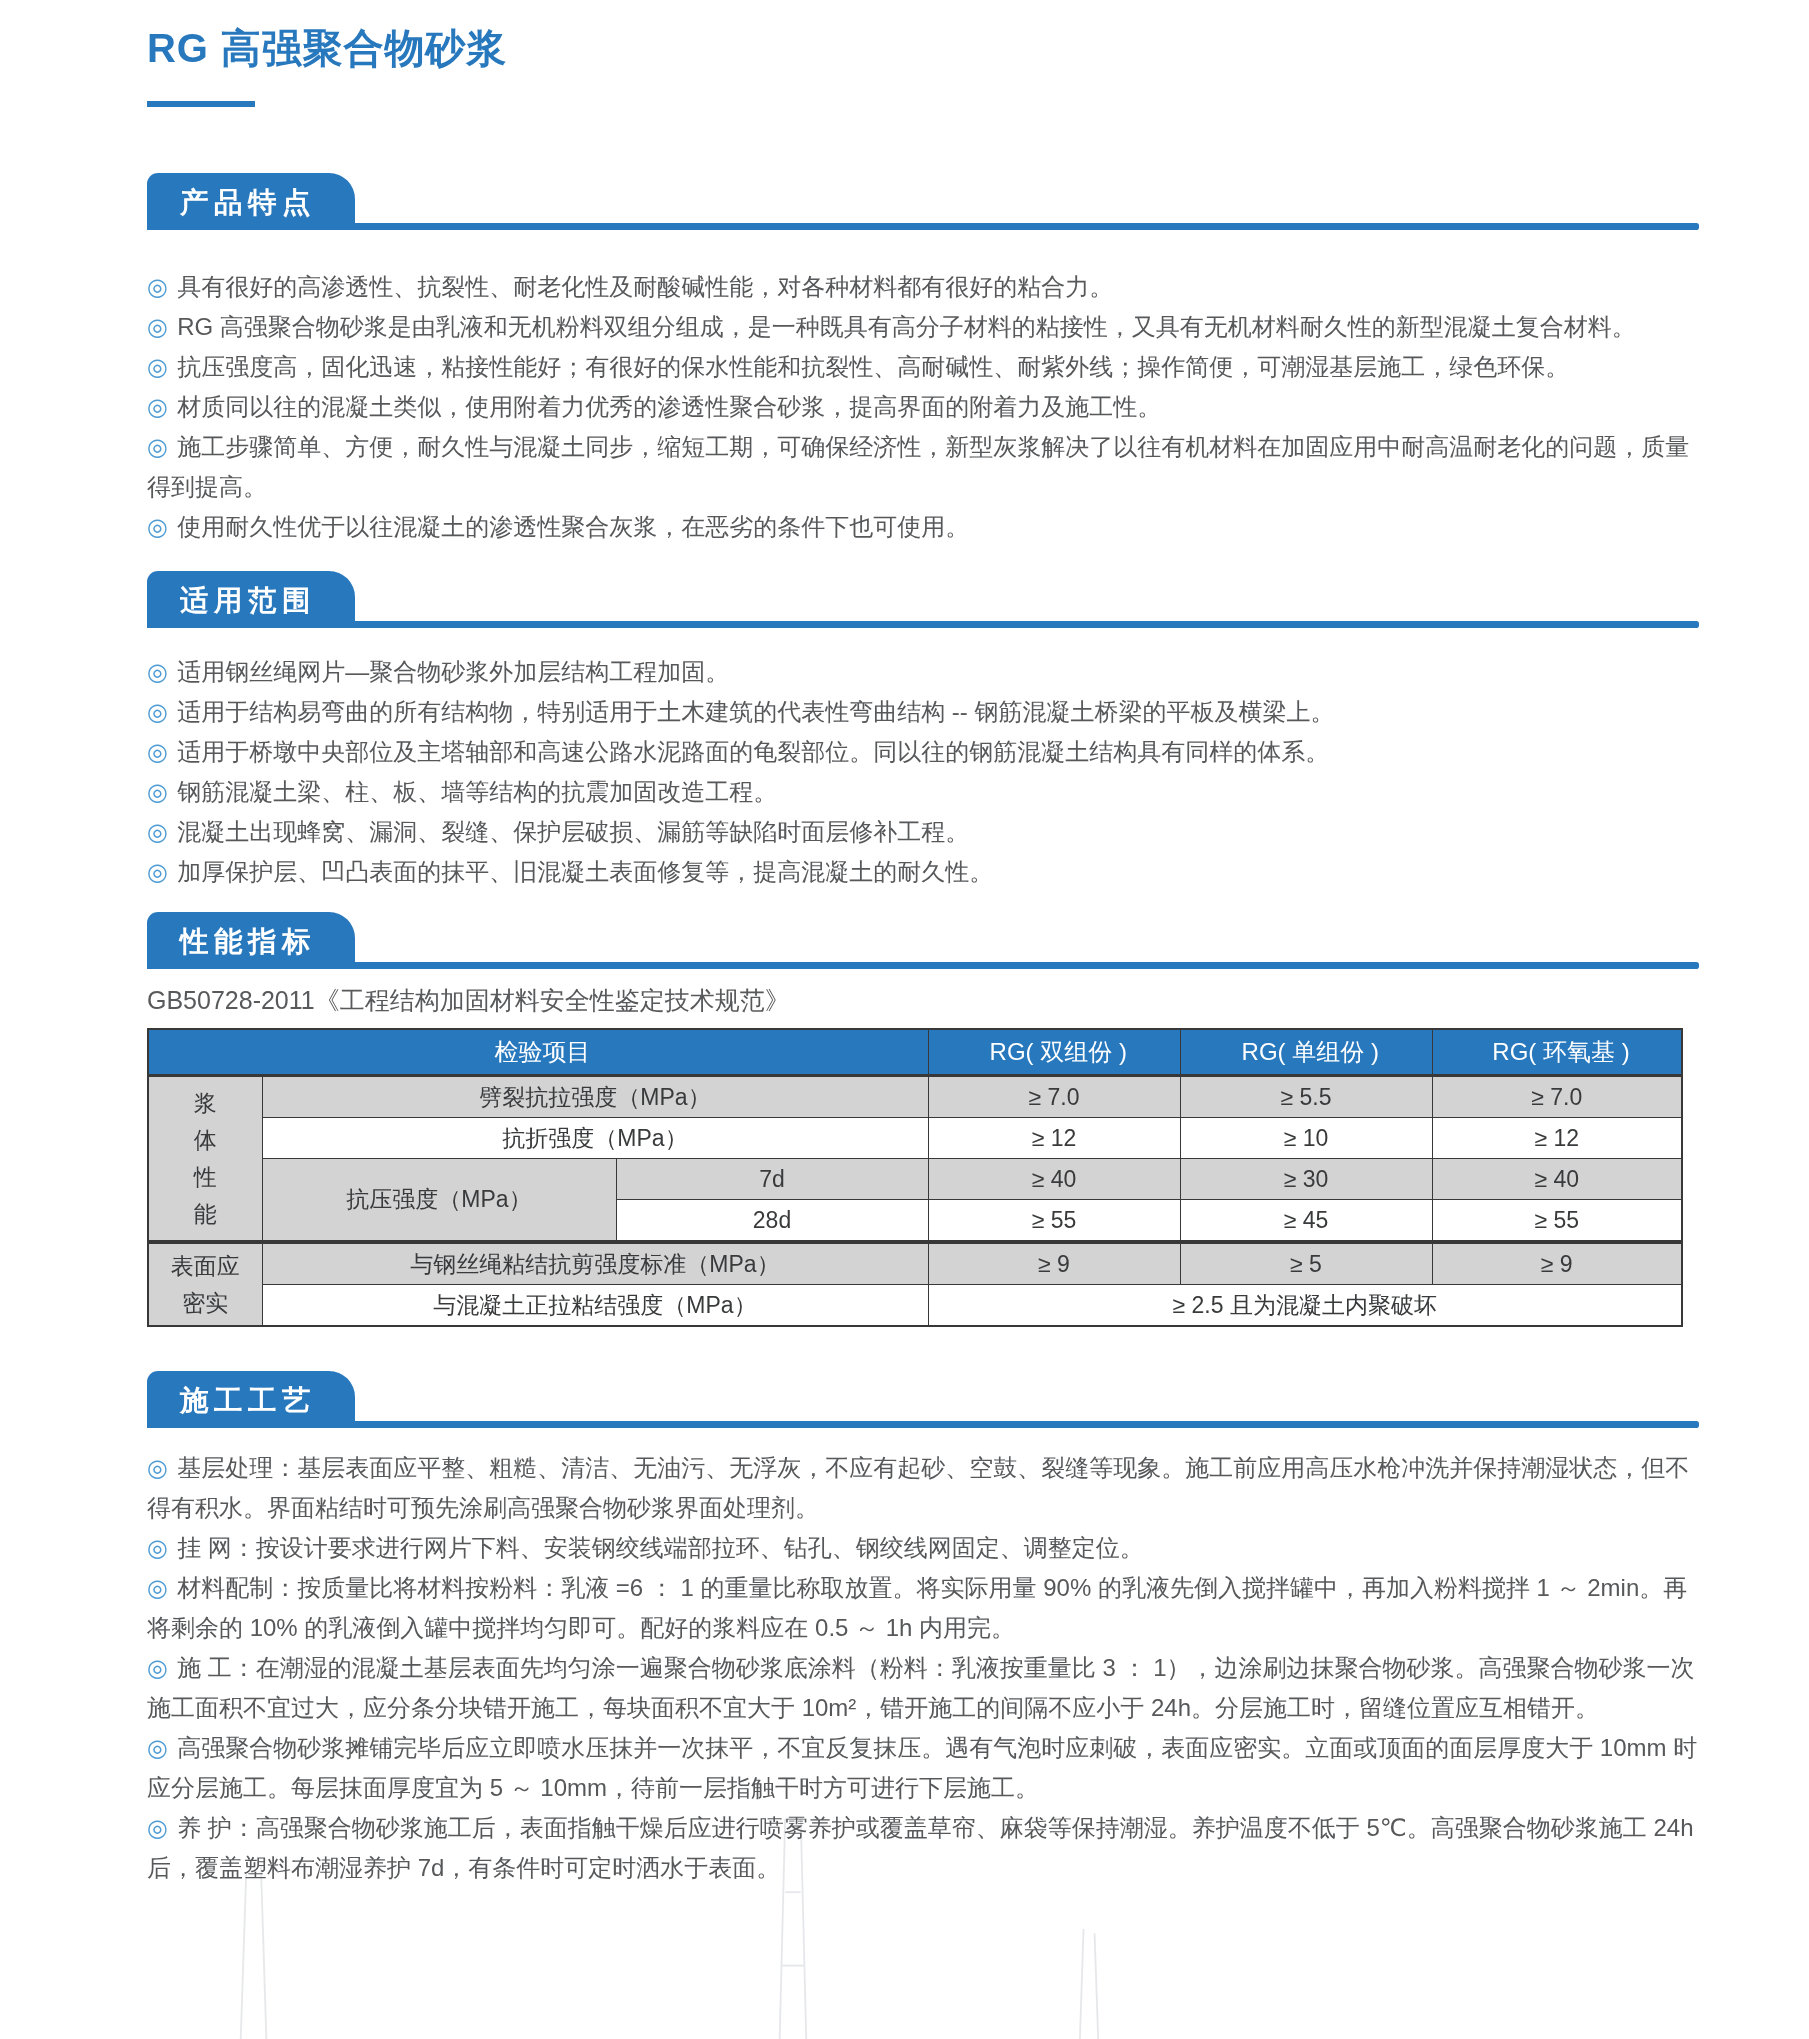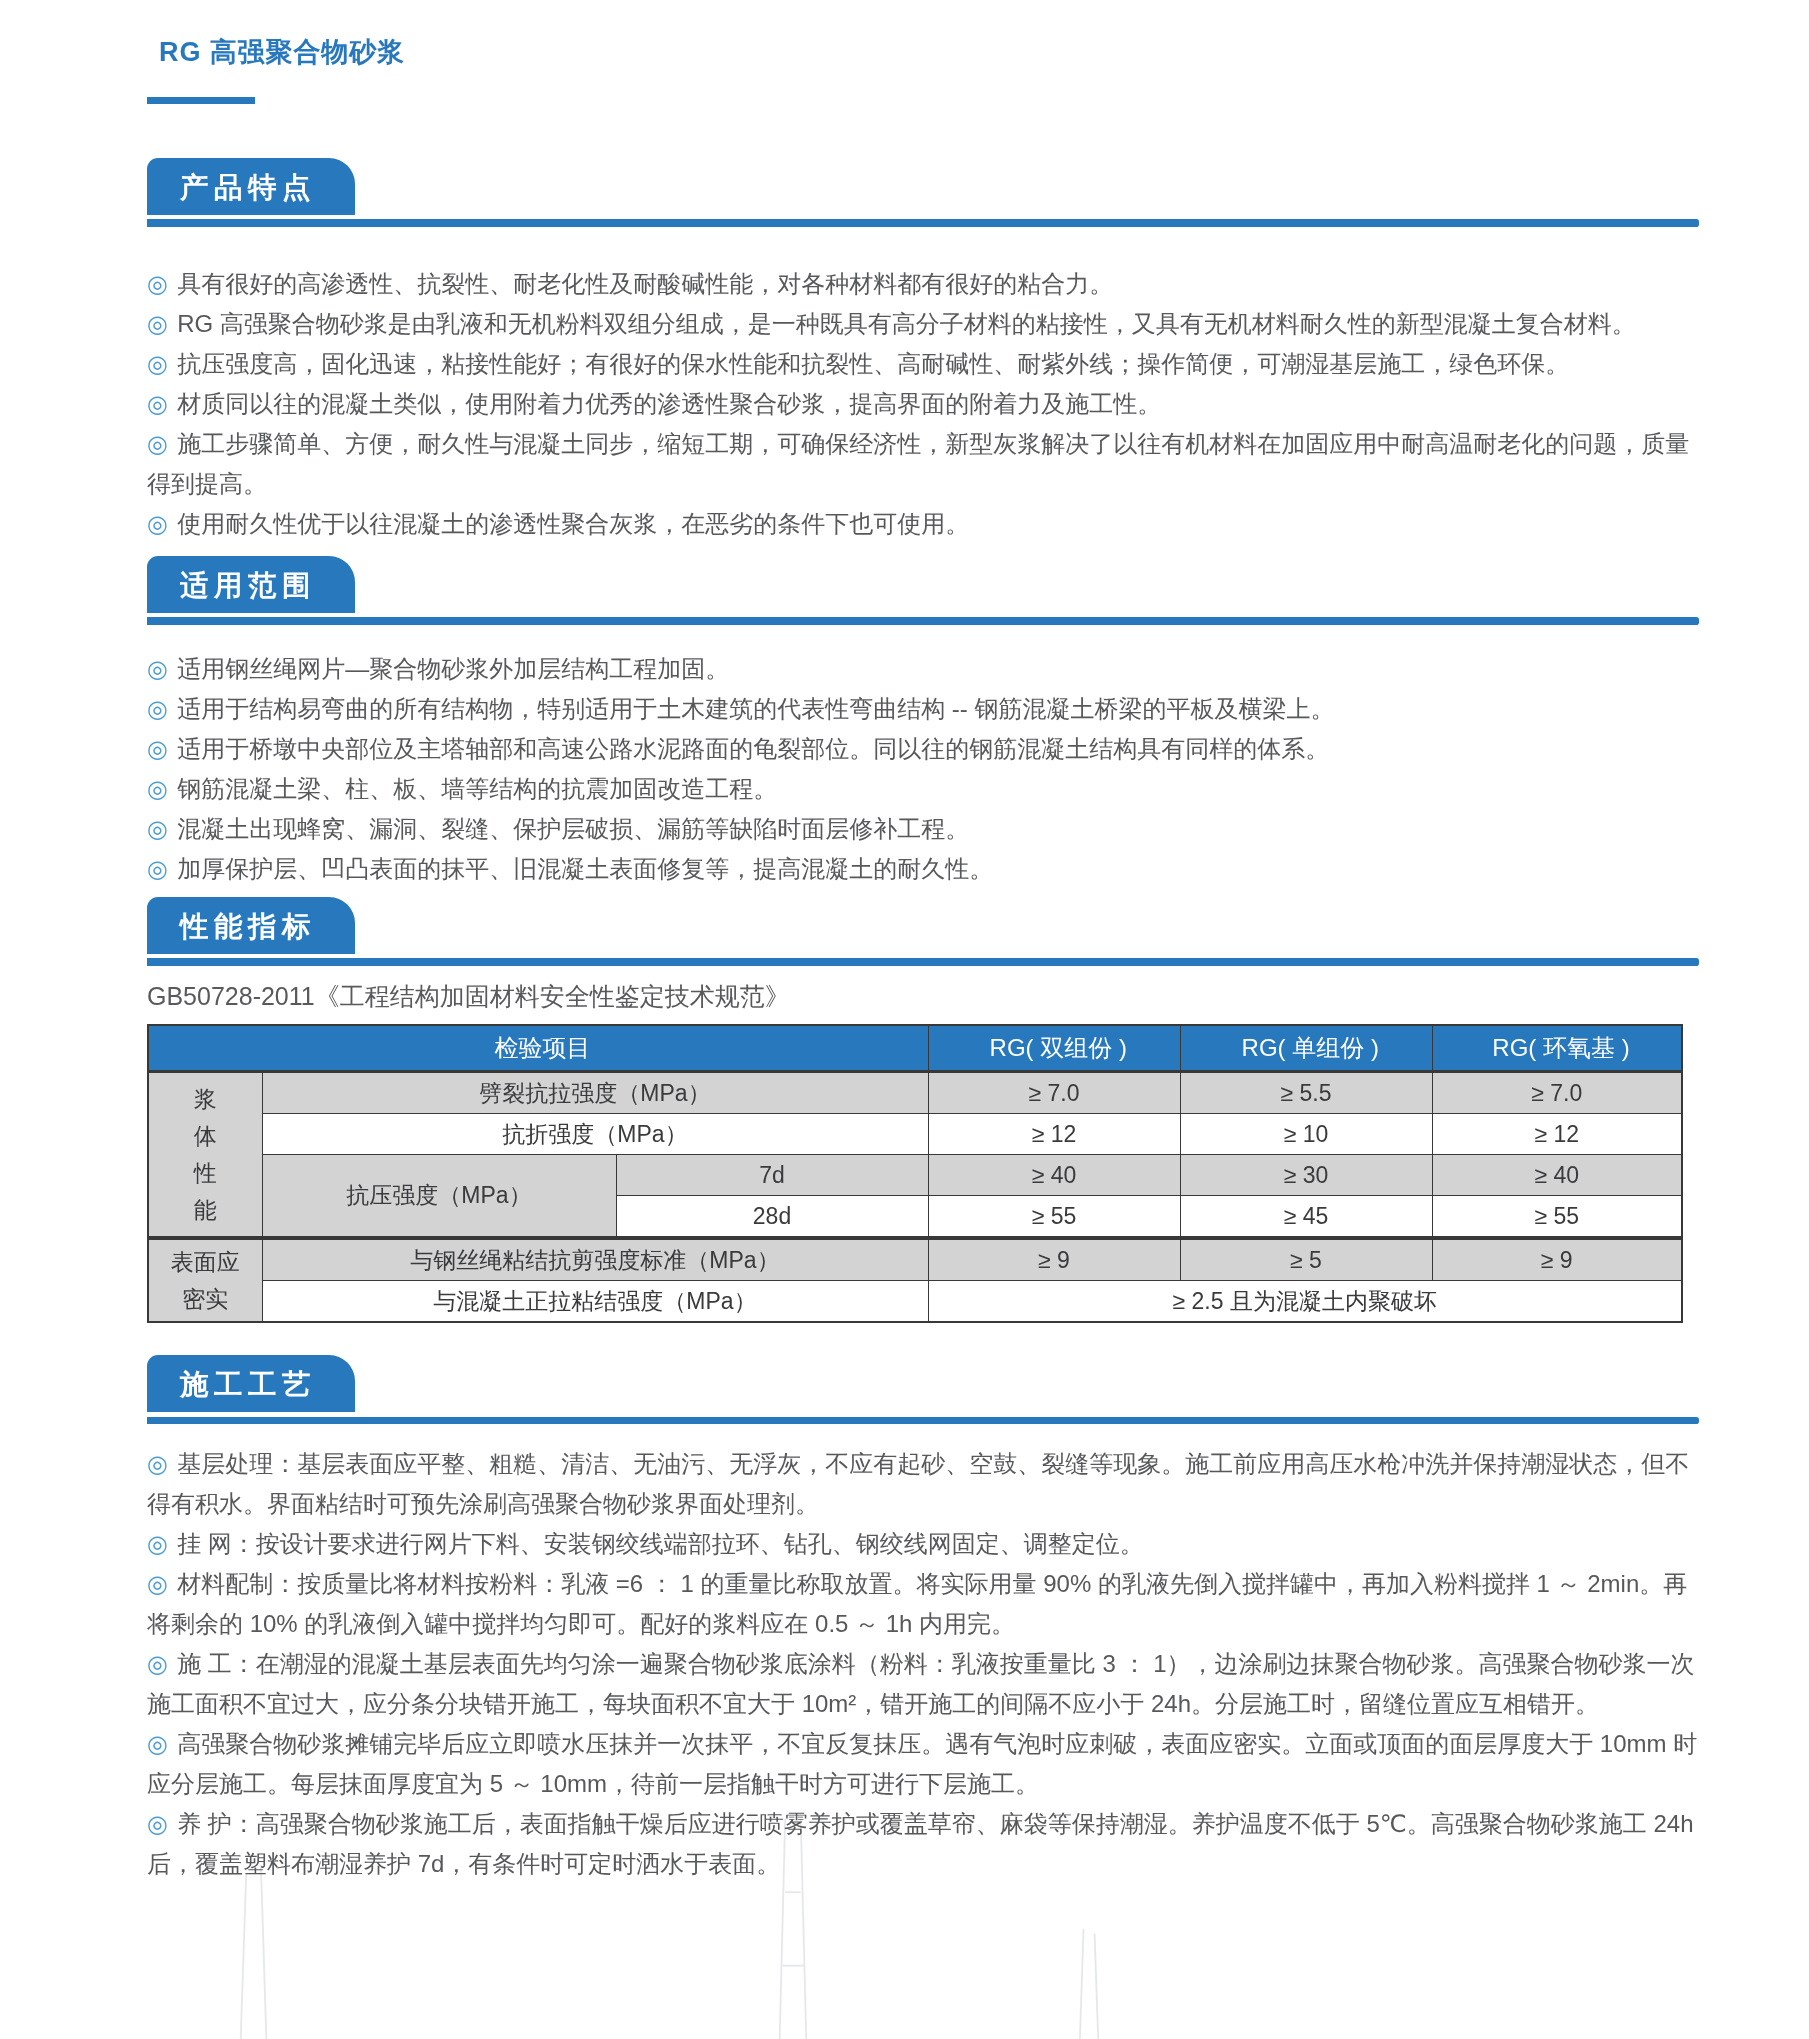--- a/index.html
+++ b/index.html
@@ -2,26 +2,26 @@
 <html style="font-size:14.7px"><head>
 <meta charset="utf-8">
 <style>
   html,body{margin:0;padding:0;}
   body{
     width:1809px;height:2040px;overflow:hidden;background:#ffffff;
     font-family:"Liberation Sans","DejaVu Sans",sans-serif;color:#57585a;position:relative;
   }
   .content{padding:24px 110px 0 147px;position:relative;z-index:2;}
   
-  .page-title{margin:12px;font-size:27px;font-weight:bold;color:#2878BE;letter-spacing:0.9px;line-height:1.2;}
+  .page-title{margin:0;font-size:40px;font-weight:bold;color:#2878BE;letter-spacing:0.9px;line-height:1.2;}
   .title-bar{width:108px;height:6.4px;background:#2878BE;margin-top:29px;}
   
   .sec-head{position:relative;height:57px;}
   .sec-rule{position:absolute;left:0;bottom:0;width:100%;height:7.3px;background:#2878BE;border-radius:0 2.8px 2.8px 0;}
-  .sec-badge{position:absolute;left:0;bottom:12px;height:57px;line-height:59px;background:#2878BE;color:#fff;
+  .sec-badge{position:absolute;left:0;bottom:0;height:57px;line-height:59px;background:#2878BE;color:#fff;
     font-size:28.5px;font-weight:bold;letter-spacing:5.5px;padding:0 39px 0 33px;border-radius:11px 26px 0 0;}
   
   .blist{font-size:24px;line-height:40px;color:#57585a;}
   .blist p{margin:0;}
   .blt{color:#4e9bd4;margin-right:9.2px;}
   .dual{display:flex;flex-direction:column;}
   .dual-left{width:725px;flex:0 0 auto;}
   .dual-right{flex:1;}
   
   .sec-features .sec-head{margin-top:66px;}

